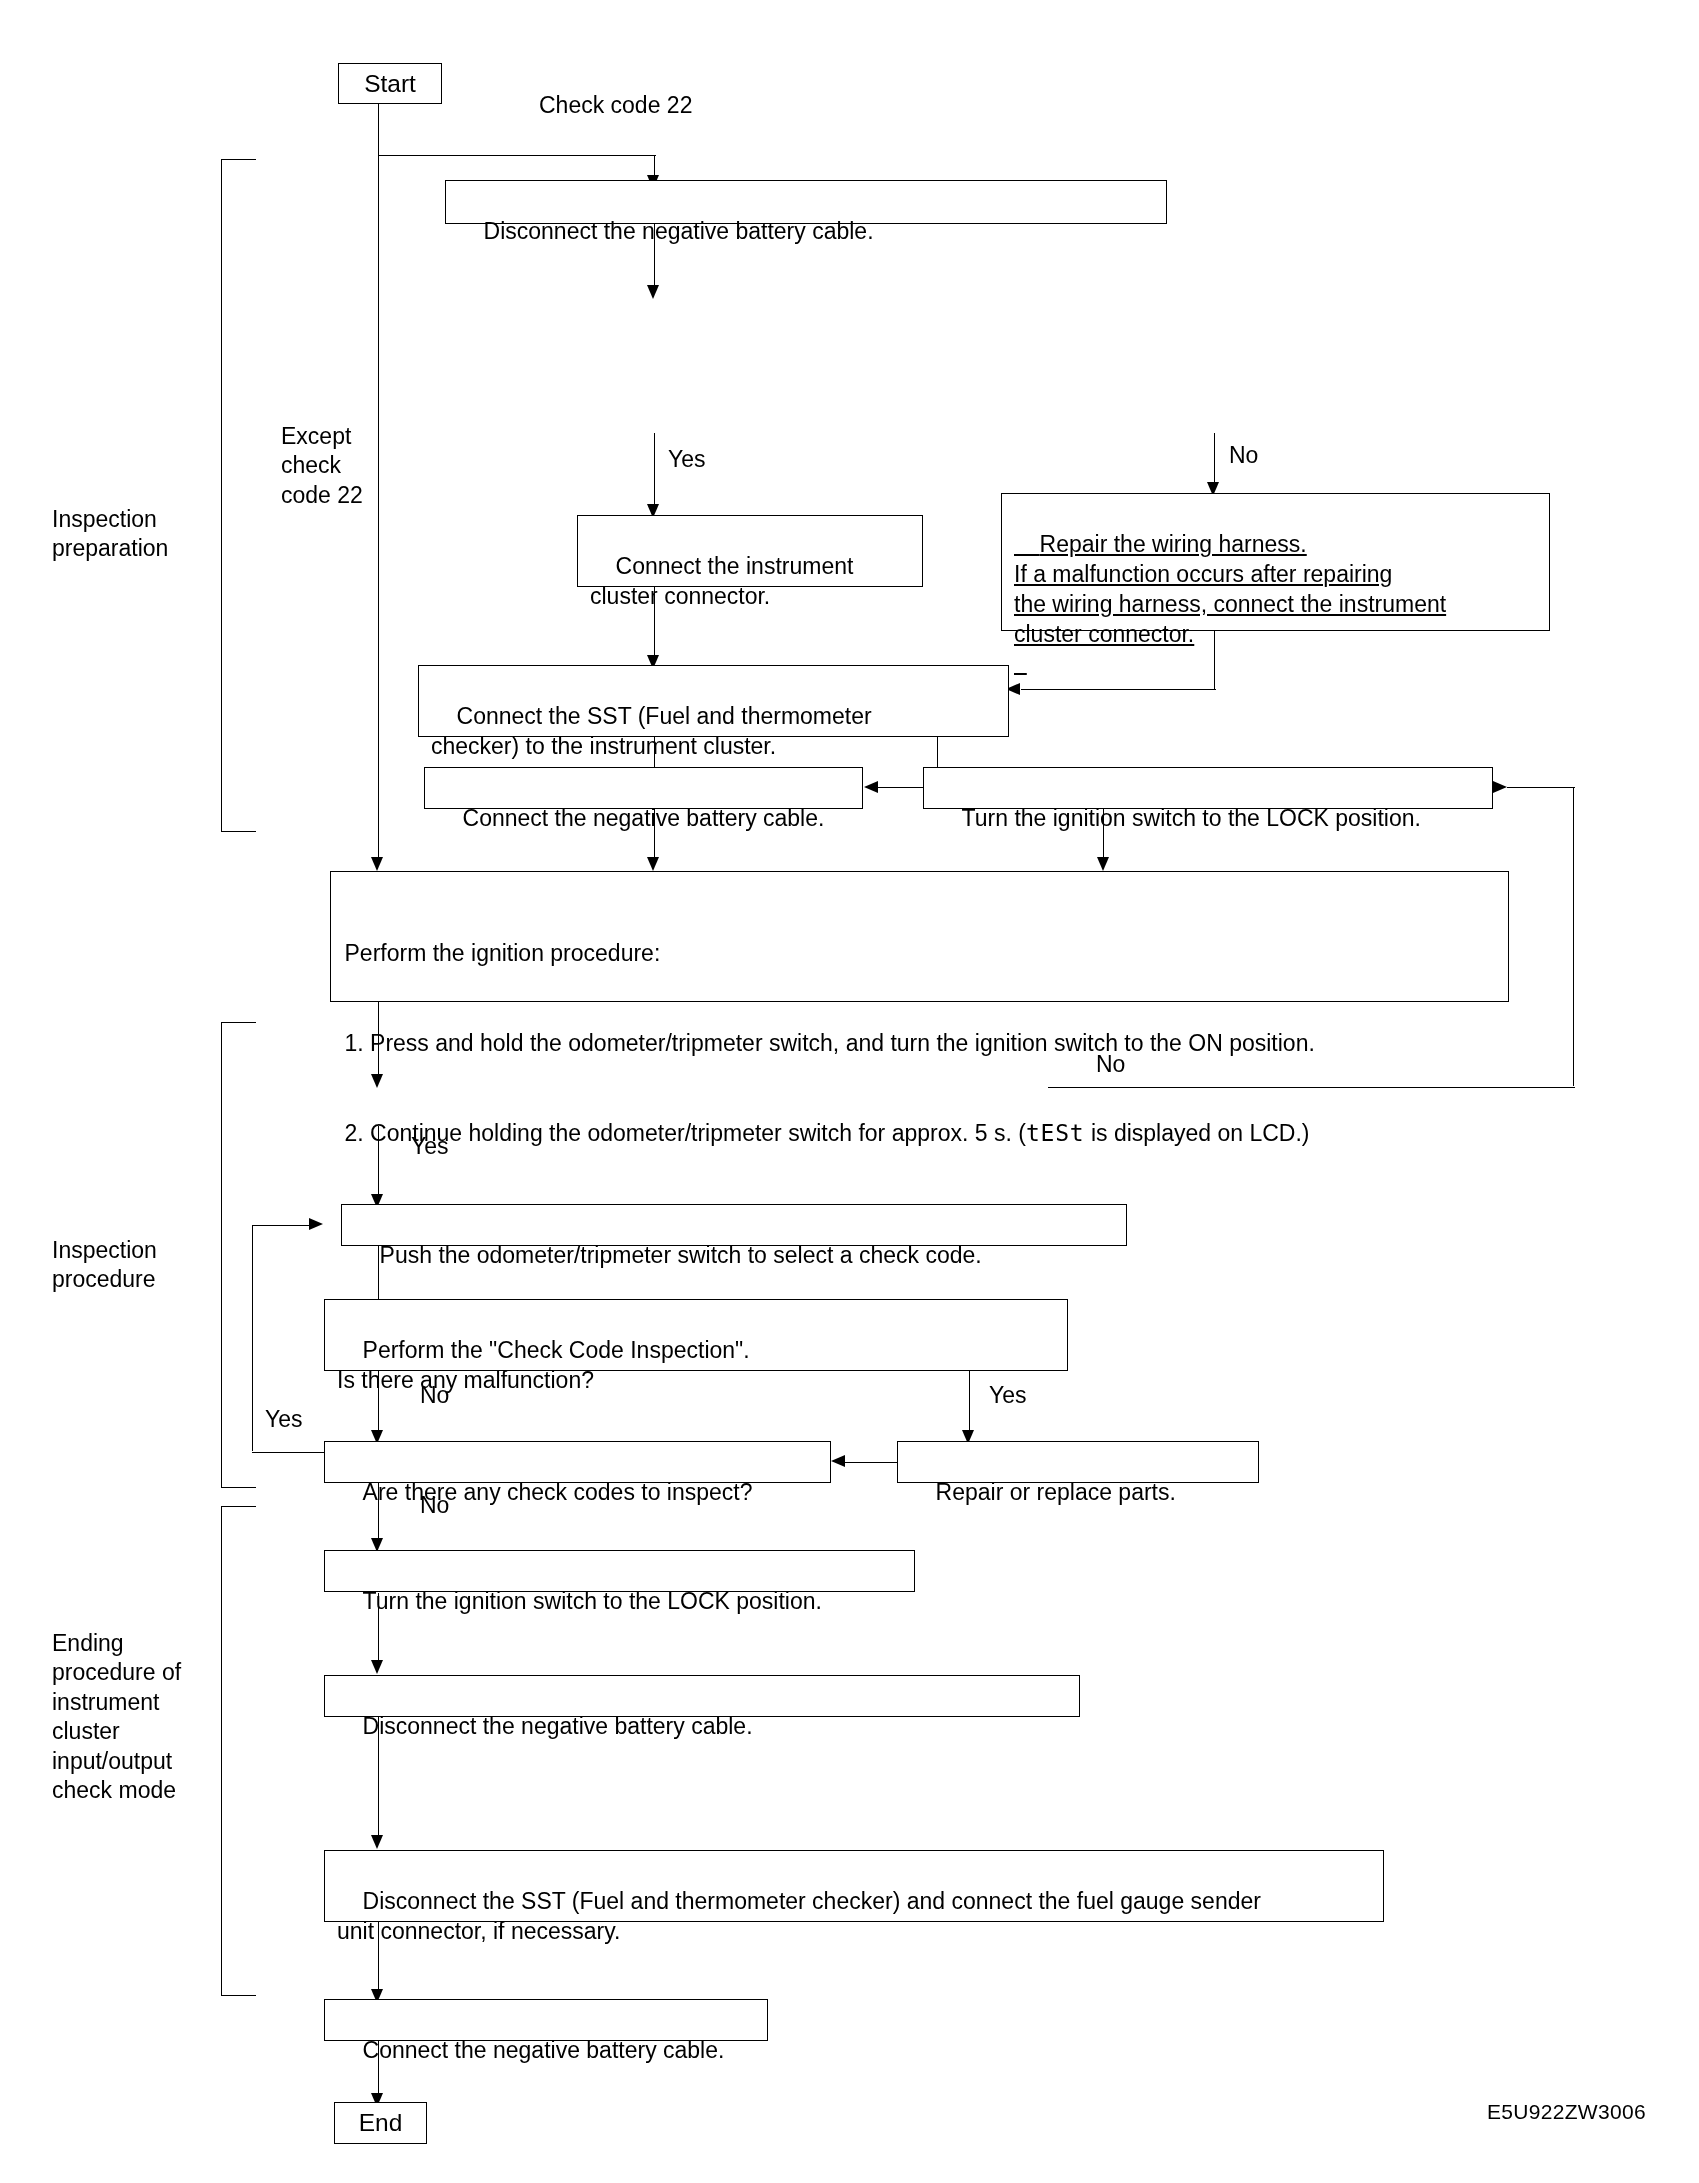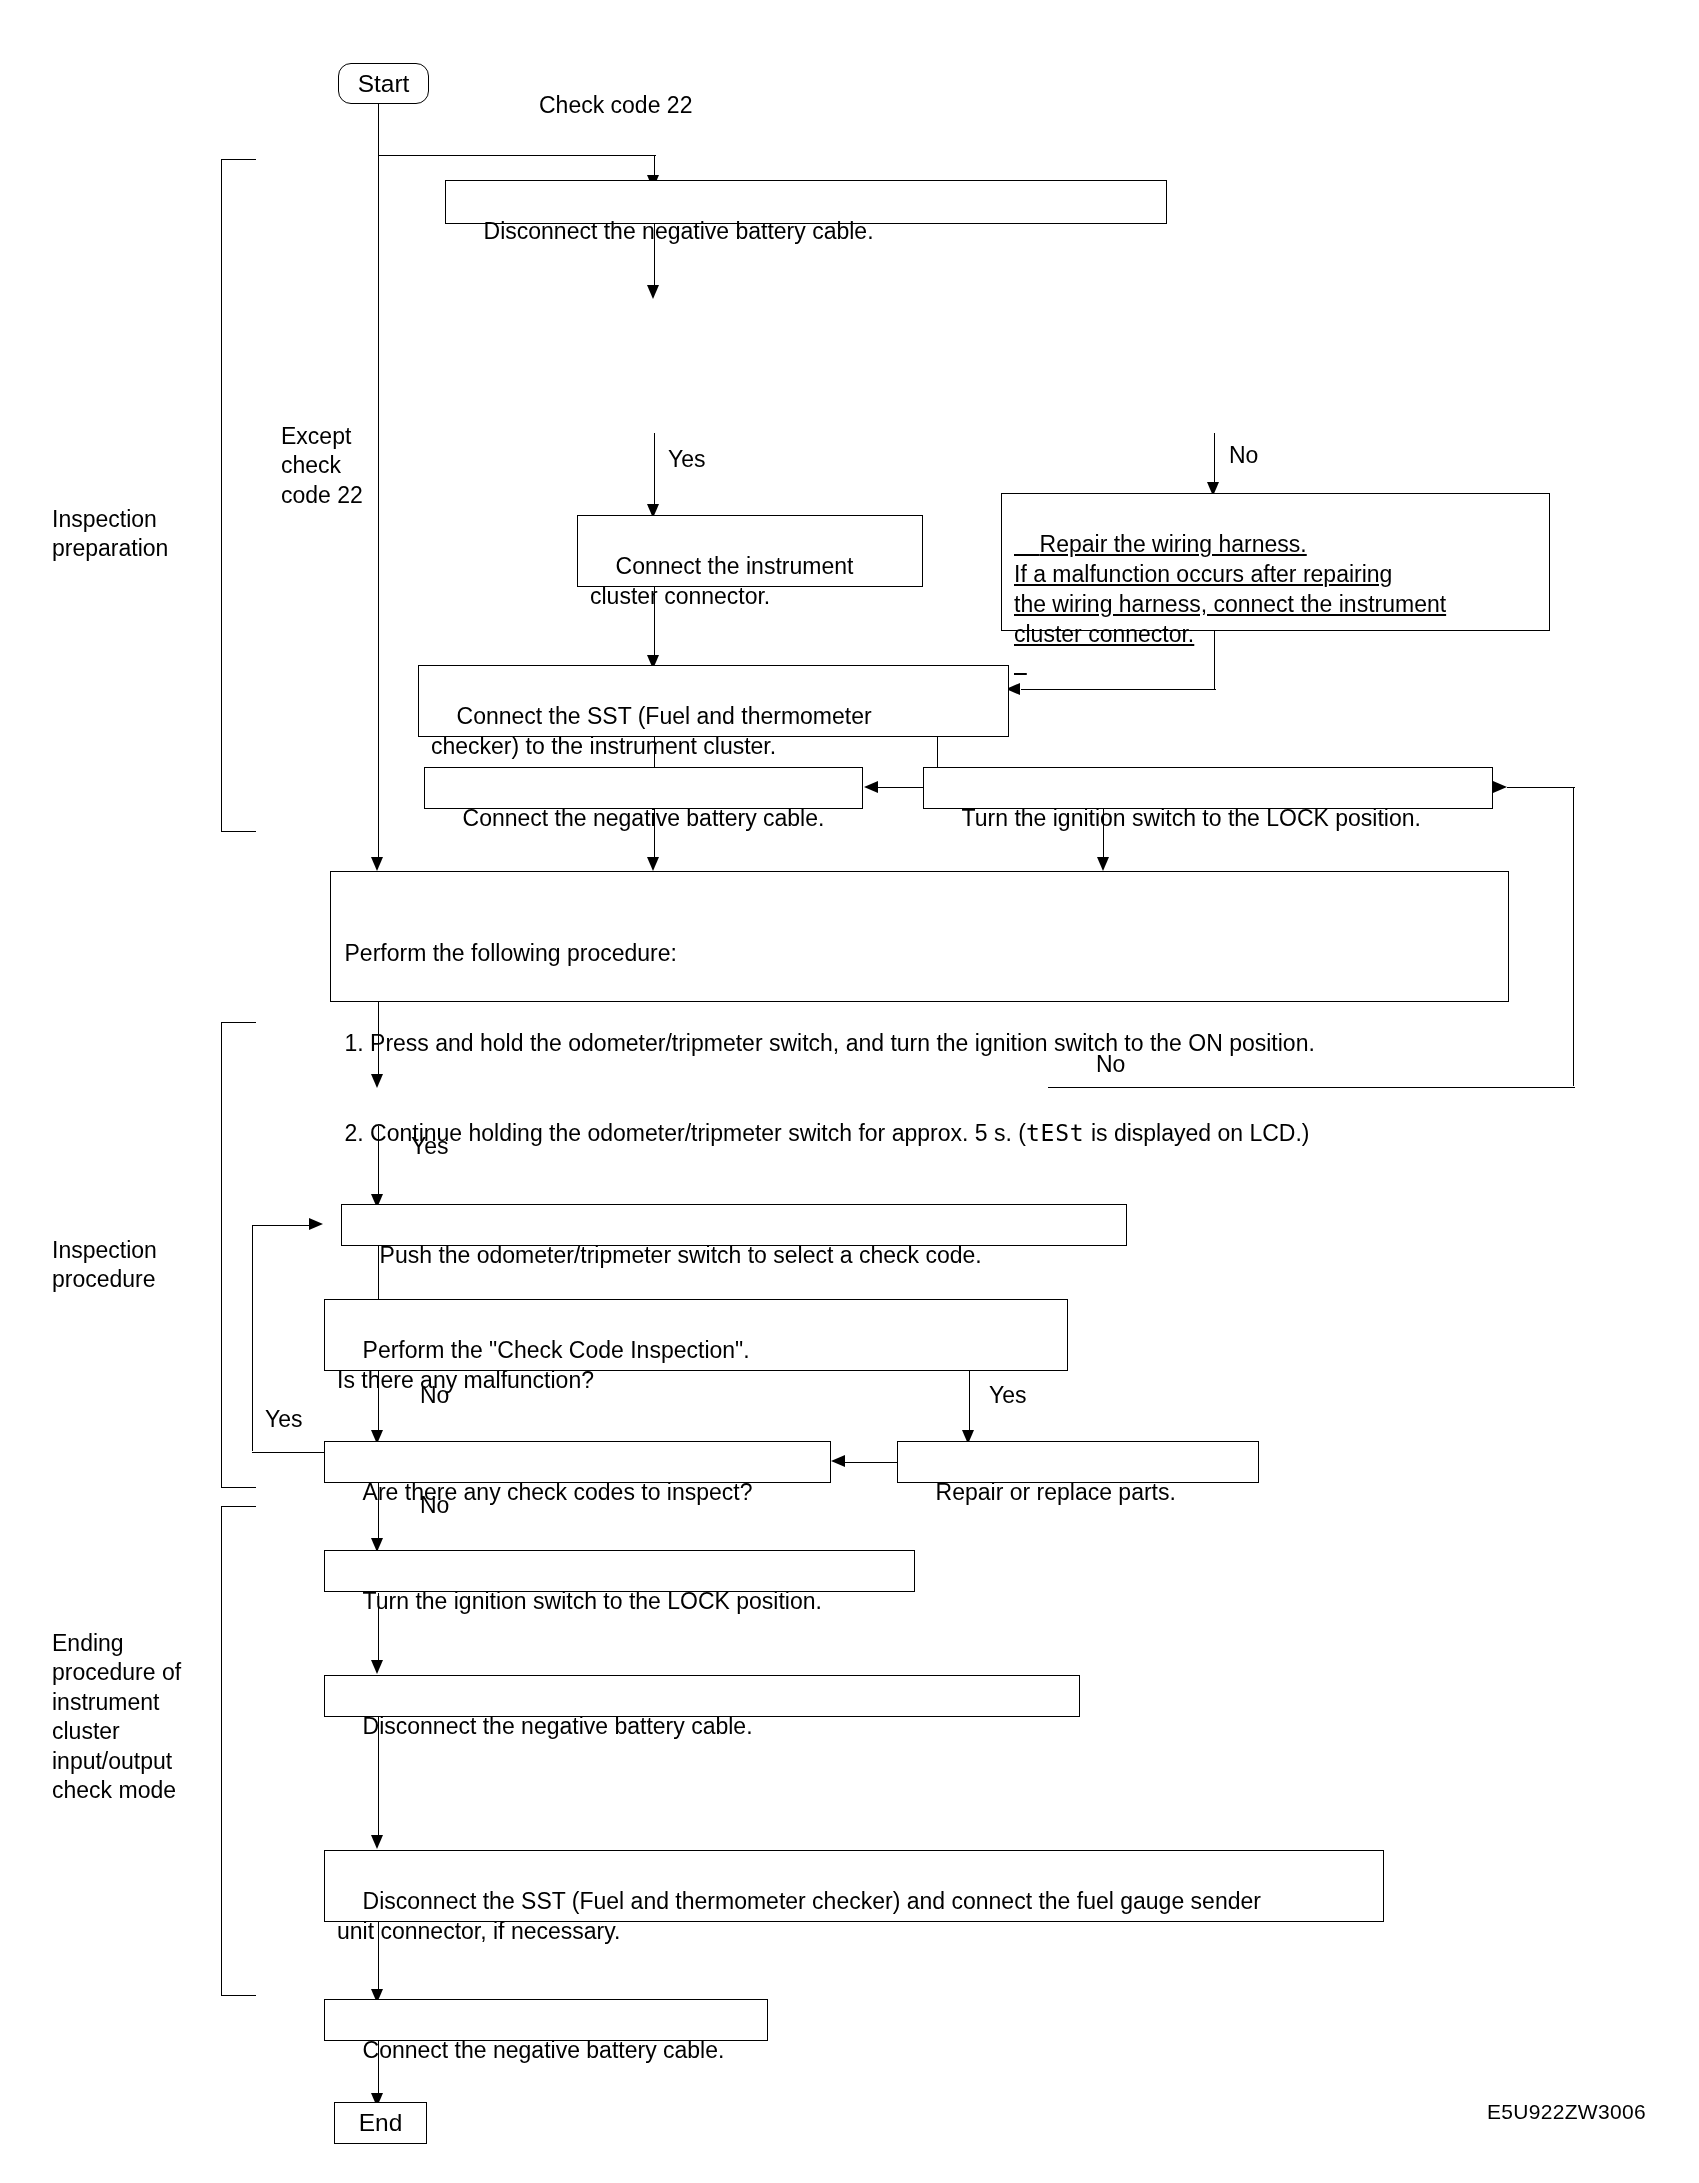--- a/index.html
+++ b/index.html
@@ -78,21 +78,21 @@
   .lcd {
     font-family: "DejaVu Sans Mono", monospace;
     letter-spacing: 0.8px;
   }
 </style>
 </head>
 <body>
 
 <div id="page">
 
-  <div class="box center" style="left:338px; top:63px; width:91px; height:41px; font-size:24.5px;border-radius:13px;">
+  <div class="box center" style="left:338px; top:63px; width:104px; height:41px; font-size:24.5px;">
     <span>Start</span>
   </div>
 
   <div class="v" style="left:378px; top:104px; height:52px;"></div>
 
   <div class="h" style="left:378px; top:155px; width:278px;"></div>
   <div class="v" style="left:654px; top:155px; height:24.5px;"></div>
   <div class="ad" style="left:647px; top:175px;"></div>
   <div class="lbl" style="left:539px; top:91px;">Check code 22</div>
 
@@ -161,21 +161,21 @@
 
   <div class="ar" style="left:1493px; top:781px;"></div>
   <div class="h" style="left:1507px; top:787px; width:68px;"></div>
   <div class="v" style="left:1573px; top:787px; height:299px;"></div>
   <div class="h" style="left:1048px; top:1087px; width:527px;"></div>
 
   <div class="v" style="left:1103px; top:809px; height:54px;"></div>
   <div class="ad" style="left:1097px; top:857px;"></div>
 
   <div class="box" style="left:330px; top:871px; width:1179px; height:131px; padding:7.6px 10px 4.2px 13.5px;">
-    <span class="bullet-line">Perform the following procedure:</span>
+    <span class="bullet-line">Perform the ignition procedure:</span>
     <span class="bullet-line">1. Press and hold the odometer/tripmeter switch, and turn the ignition switch to the ON position.</span>
     <span class="bullet-line"><span>2. Continue holding the odometer/tripmeter switch for approx. 5 s. (</span><span class="lcd">tESt</span><span> is displayed on LCD.)</span></span>
     <span class="bullet-line"><span>3. Release the odometer/tripmeter switch within 3 s after </span><span class="lcd">tESt</span><span> is displayed.</span></span>
   </div>
   <div class="v" style="left:378px; top:1002px; height:76px;"></div>
   <div class="ad" style="left:371px; top:1074px;"></div>
 
   <div class="bracket" style="left:221px; top:1022px; width:35px; height:466px;"></div>
   <div class="lbl" style="left:52px; top:1236px;">Inspection
 procedure</div>

